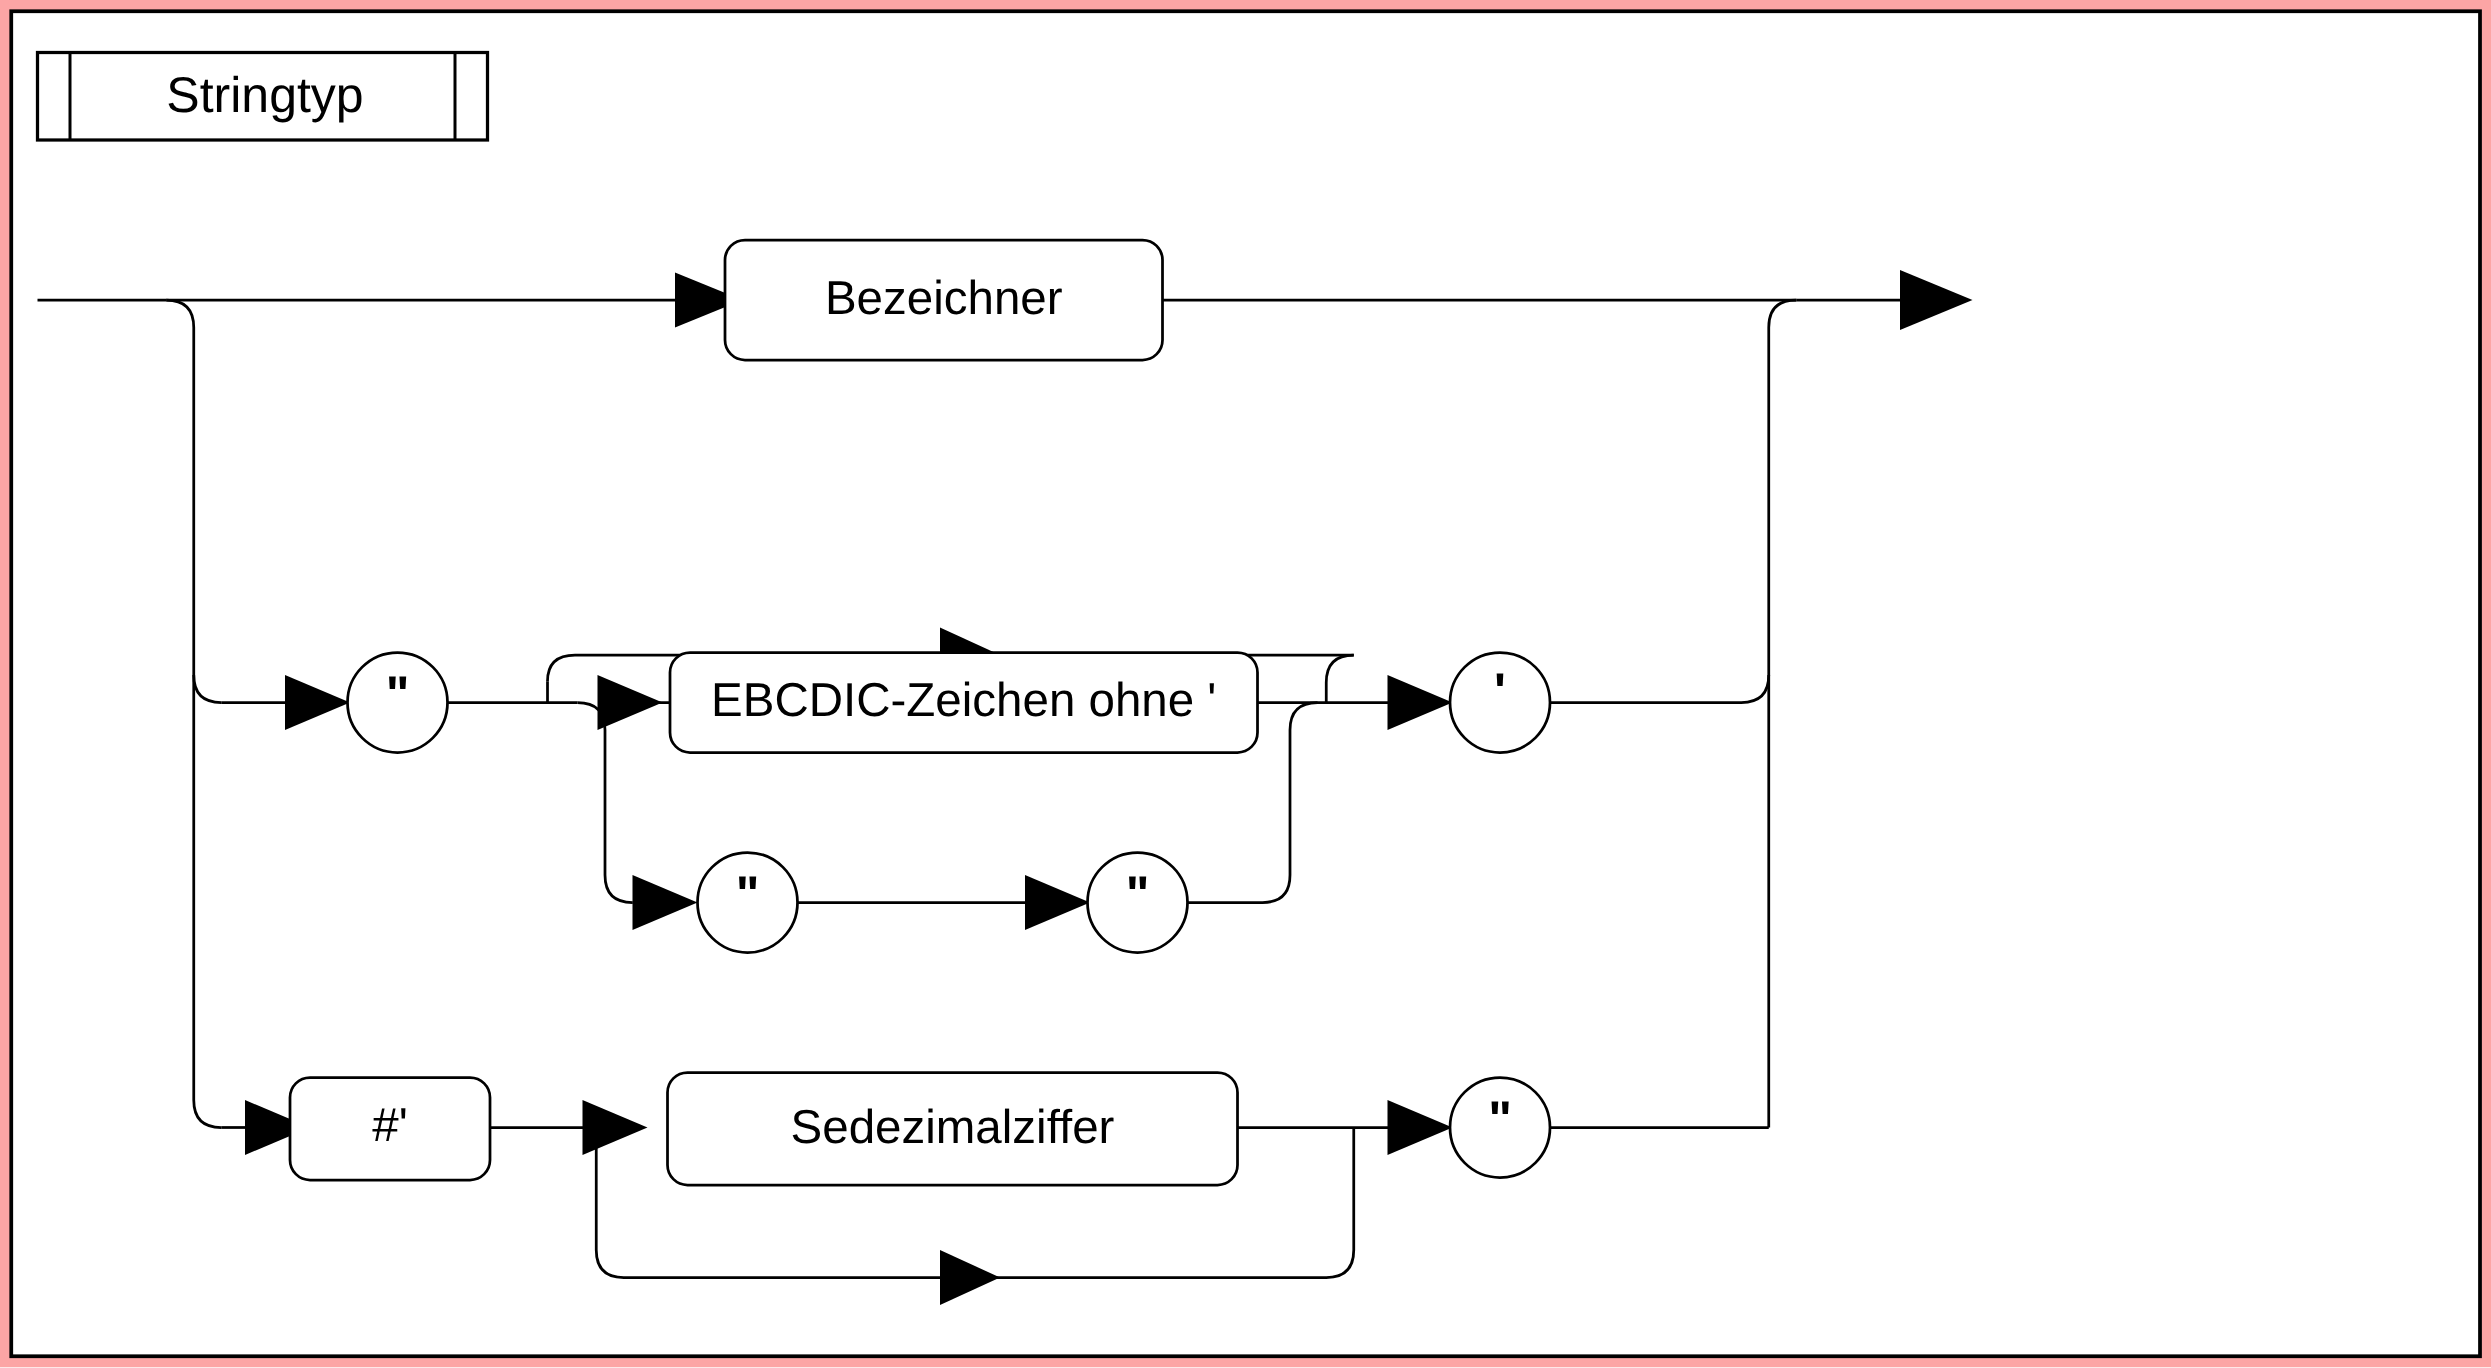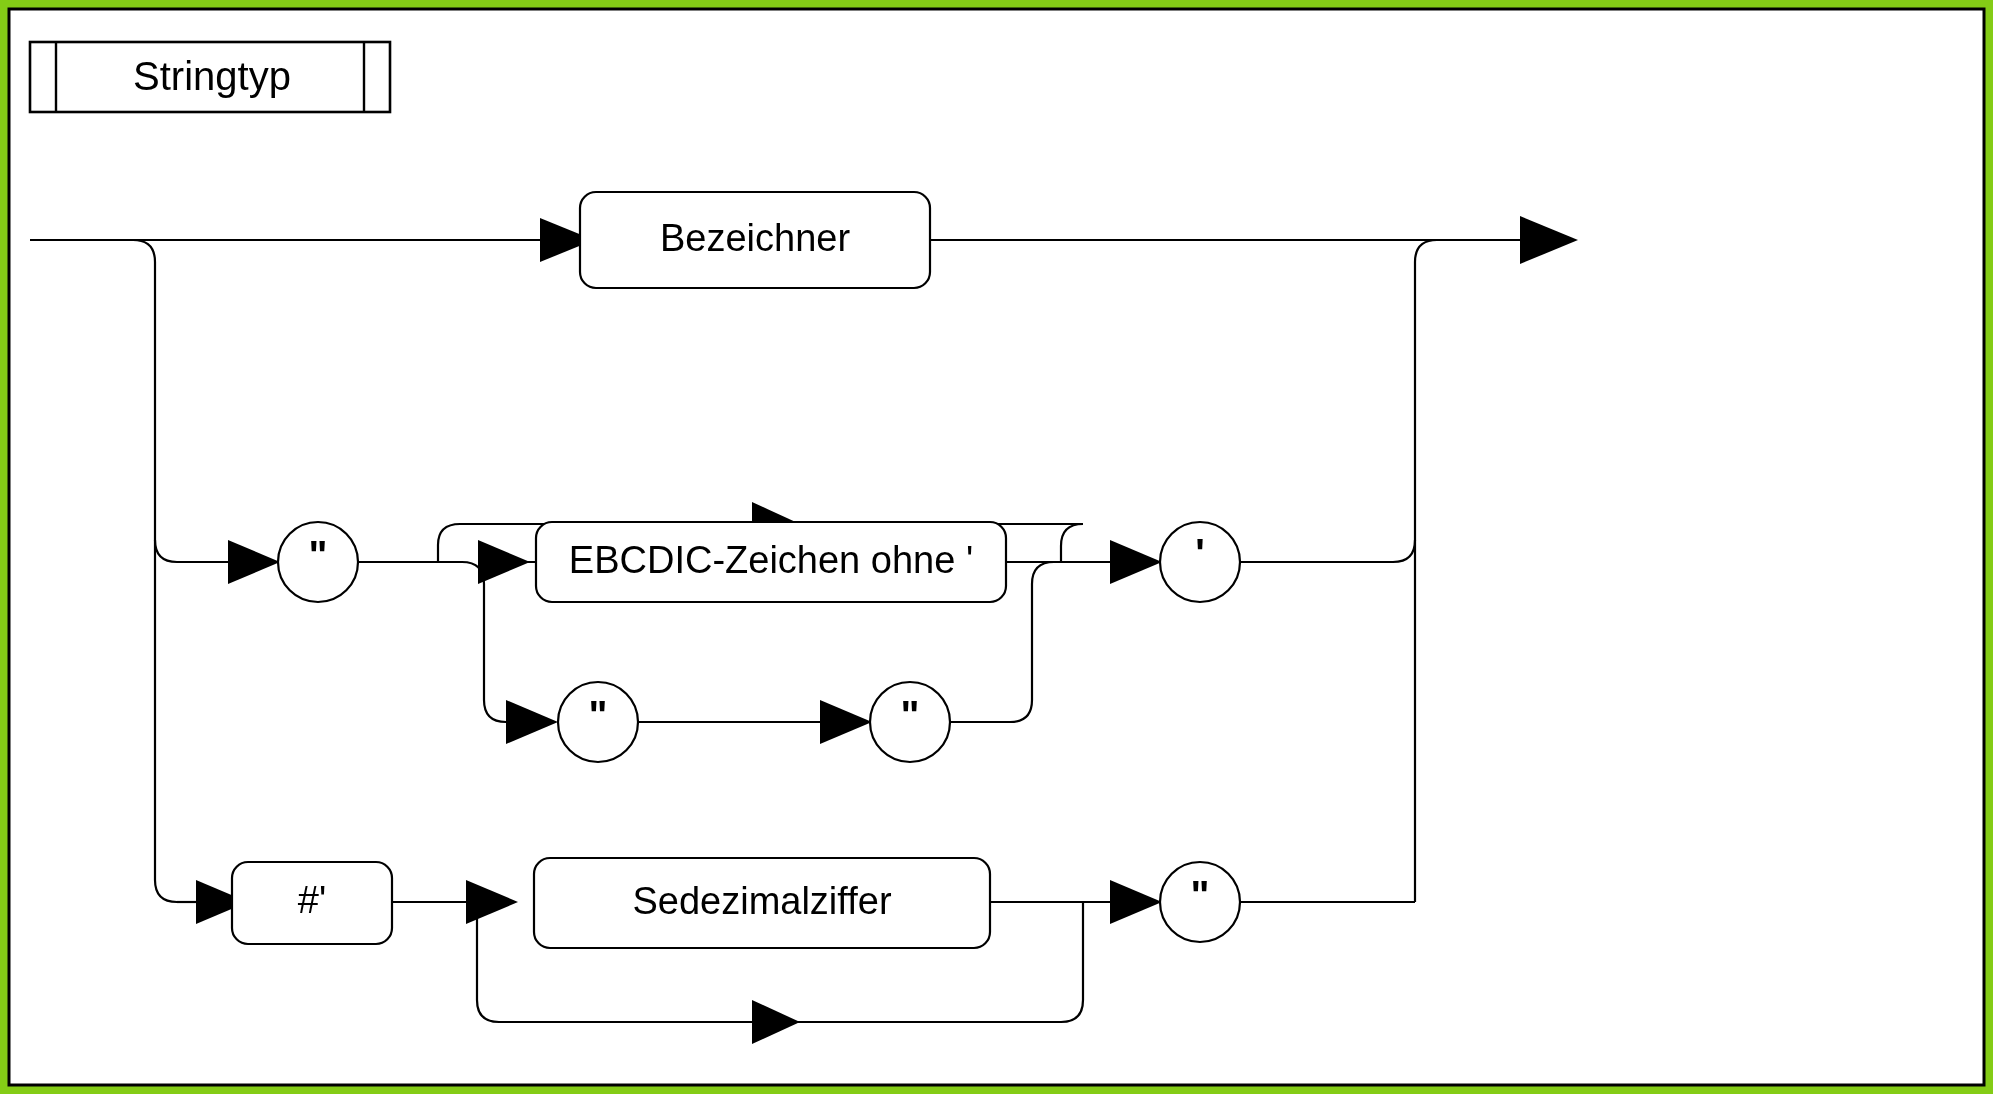--- a/index.html
+++ b/index.html
@@ -11,21 +11,21 @@
   body {
     width: 1993px;
     height: 1094px;
     font-family: "Liberation Sans", sans-serif;
     overflow: hidden;
   }
   #diagram-root {
     position: relative;
     width: 1993px;
     height: 1094px;
-    background: #84cc16;
+    background: #fca5a5;
   }
   svg#railroad {
     display: block;
     width: 1993px;
     height: 1094px;
   }
   .rail {
     stroke: #000000;
     stroke-width: 2.2;
     fill: none;

